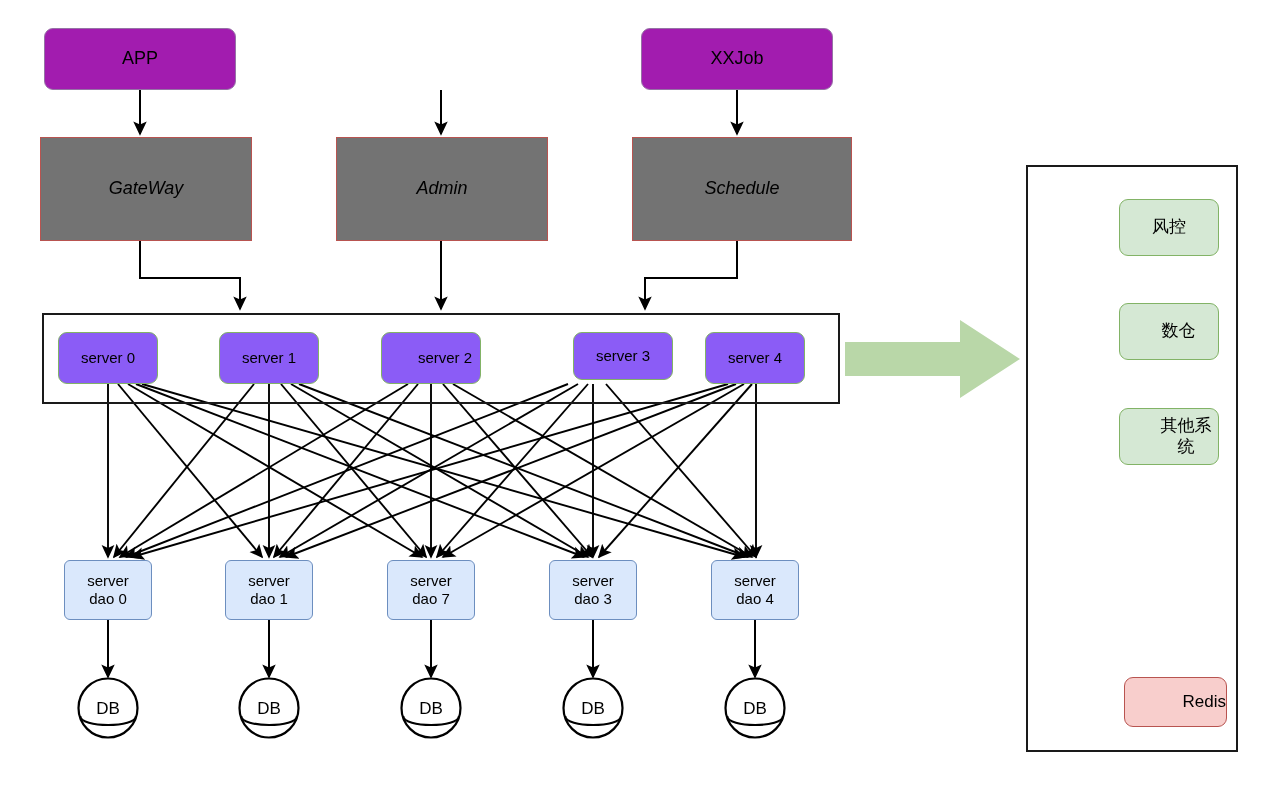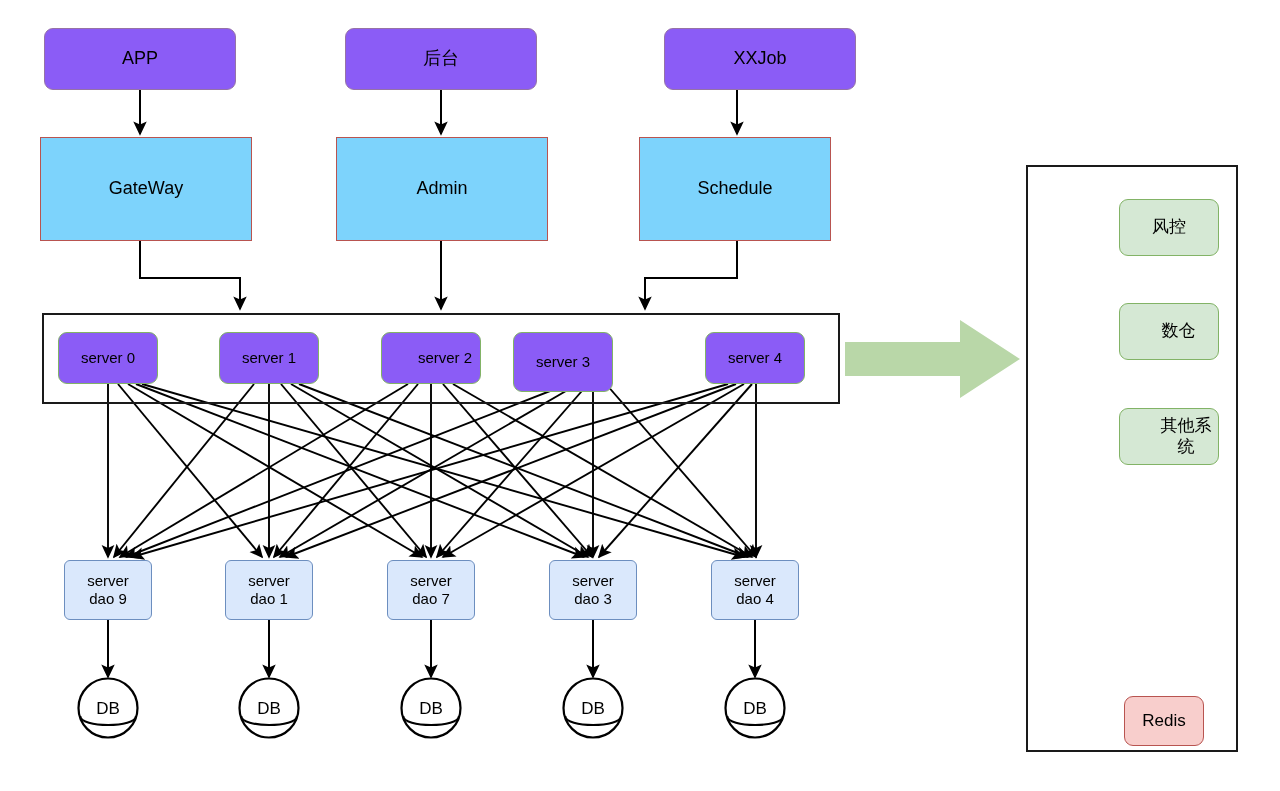--- a/index.html
+++ b/index.html
@@ -33,32 +33,33 @@
     display: flex;
     align-items: center;
     justify-content: center;
     text-align: center;
     line-height: 1.18;
     z-index: 5;
   }
 
   
   .client {
-    background: #8b5cf6;
+    background: #a21caf;
     border: 1.4px solid #9673a6;
     border-radius: 9px;
     font-size: 18px;
   }
 
   
   .service {
-    background: #7dd3fc;
+    background: #737373;
     border: 1.4px solid #b85450;
     border-radius: 0;
     font-size: 18px;
+    font-style: italic;
   }
 
   
   .container-box {
     position: absolute;
     box-sizing: border-box;
     border: 2.2px solid #1a1a1a;
     background: transparent;
     z-index: 2;
   }
@@ -210,58 +211,55 @@
       <g transform="translate(725,678)">
         <circle cx="30" cy="30" r="29.5"></circle>
         <path d="M 2.2 38 C 2.2 50 58 50 58 38" fill="none"></path>
       </g>
     </g>
   </svg>
 
   <div class="node client" style="left:44px; top:28px; width:192px; height:62px;">
     <span>APP</span>
   </div>
-  <div class="node client" style="left:345px; top:28px; width:192px; height:62px;">
-    <span>后台</span>
-  </div>
-  <div class="node client" style="left:664px; top:28px; width:192px; height:62px;">
+  <div class="node client" style="left:641px; top:28px; width:192px; height:62px;">
     <span>XXJob</span>
   </div>
 
   <div class="node service" style="left:40px; top:137px; width:212px; height:104px;">
     <span>GateWay</span>
   </div>
   <div class="node service" style="left:336px; top:137px; width:212px; height:104px;">
     <span>Admin</span>
   </div>
-  <div class="node service" style="left:632px; top:137px; width:192px; height:104px;margin-left:7px;">
+  <div class="node service" style="left:632px; top:137px; width:220px; height:104px;">
     <span>Schedule</span>
   </div>
 
   <div class="container-box" style="left:42px; top:313px; width:798px; height:91px;"></div>
 
   <div class="node server" style="left:58px; top:332px; width:100px; height:52px;">
     <span>server 0</span>
   </div>
   <div class="node server" style="left:219px; top:332px; width:100px; height:52px;">
     <span>server 1</span>
   </div>
   <div class="node server" style="left:381px; top:332px; width:100px; height:52px;padding-left:28px;">
     <span>server 2</span>
   </div>
-  <div class="node server" style="left:513px; top:332px; width:100px; height:60px;">
+  <div class="node server" style="left:573px; top:332px; width:100px; height:48px;">
     <span>server 3</span>
   </div>
   <div class="node server" style="left:705px; top:332px; width:100px; height:52px;">
     <span>server 4</span>
   </div>
 
   <div class="node dao" style="left:64px; top:560px; width:88px; height:60px; flex-direction:column;">
     <span>server</span>
-    <span>dao 9</span>
+    <span>dao 0</span>
   </div>
   <div class="node dao" style="left:225px; top:560px; width:88px; height:60px; flex-direction:column;">
     <span>server</span>
     <span>dao 1</span>
   </div>
   <div class="node dao" style="left:387px; top:560px; width:88px; height:60px; flex-direction:column;">
     <span>server</span>
     <span>dao 7</span>
   </div>
   <div class="node dao" style="left:549px; top:560px; width:88px; height:60px; flex-direction:column;">
@@ -293,17 +291,17 @@
 
   <div class="node panel-item" style="left:1081px; top:199px; width:100px; height:57px;">
     <span>风控</span>
   </div>
   <div class="node panel-item" style="left:1081px; top:303px; width:100px; height:57px;padding-left:19px;">
     <span>数仓</span>
   </div>
   <div class="node panel-item" style="left:1081px; top:408px; width:100px; height:57px;padding-left:34px;">
     <span>其他系统</span>
   </div>
-  <div class="node panel-item redis" style="left:1086px; top:696px; width:80px; height:50px;">
+  <div class="node panel-item redis" style="left:1086px; top:677px; width:103px; height:50px;justify-content:flex-end;">
     <span>Redis</span>
   </div>
 
 </div>
 
 </body></html>

